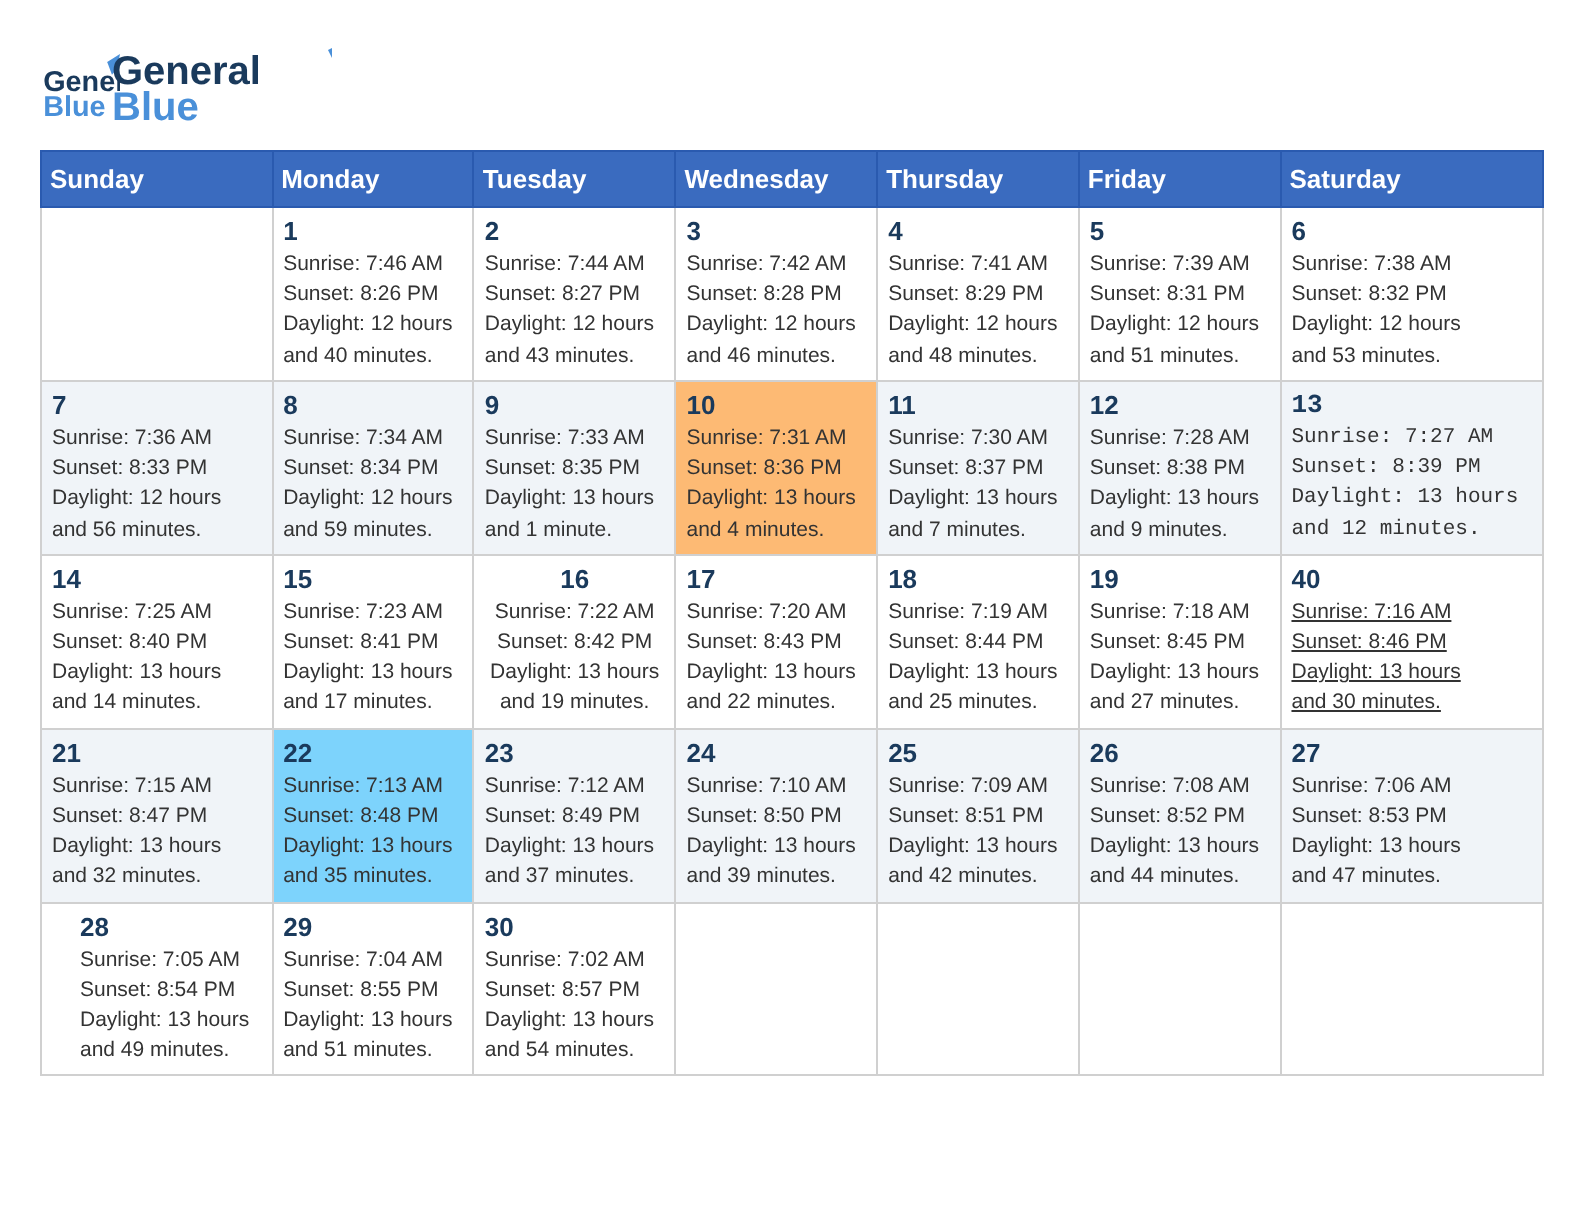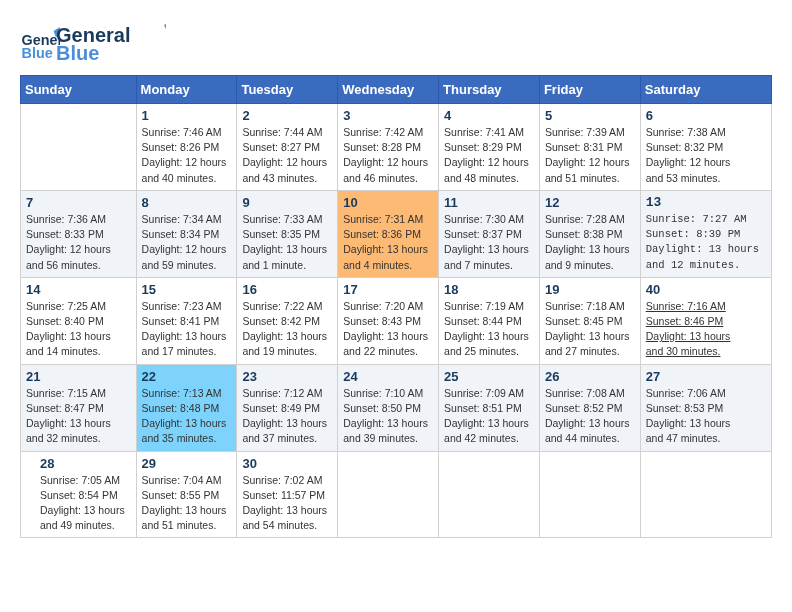--- a/index.html
+++ b/index.html
@@ -222,21 +222,21 @@
 Daylight: 13 hours
 and 14 minutes.</div>
         </td>
         <td style="background: rgb(255, 255, 255);">
           <span class="day-num">15</span>
           <div class="day-info" style="white-space: pre-line;">Sunrise: 7:23 AM
 Sunset: 8:41 PM
 Daylight: 13 hours
 and 17 minutes.</div>
         </td>
-        <td style="background: rgb(255, 255, 255);">
+        <td style="background: rgb(255, 255, 255); text-align: center;">
           <span class="day-num">16</span>
           <div class="day-info" style="white-space: pre-line;">Sunrise: 7:22 AM
 Sunset: 8:42 PM
 Daylight: 13 hours
 and 19 minutes.</div>
         </td>
         <td style="background: rgb(255, 255, 255);">
           <span class="day-num">17</span>
           <div class="day-info" style="white-space: pre-line;">Sunrise: 7:20 AM
 Sunset: 8:43 PM
@@ -327,21 +327,21 @@
         <td style="background: rgb(255, 255, 255);">
           <span class="day-num">29</span>
           <div class="day-info" style="white-space: pre-line;">Sunrise: 7:04 AM
 Sunset: 8:55 PM
 Daylight: 13 hours
 and 51 minutes.</div>
         </td>
         <td style="background: rgb(255, 255, 255);">
           <span class="day-num">30</span>
           <div class="day-info" style="white-space: pre-line;">Sunrise: 7:02 AM
-Sunset: 11:57 PM
+Sunset: 8:57 PM
 Daylight: 13 hours
 and 54 minutes.</div>
         </td>
         <td class="empty-cell"></td>
         <td class="empty-cell"></td>
         <td class="empty-cell"></td>
         <td class="empty-cell"></td>
       </tr>
     </tbody>
 </table>

